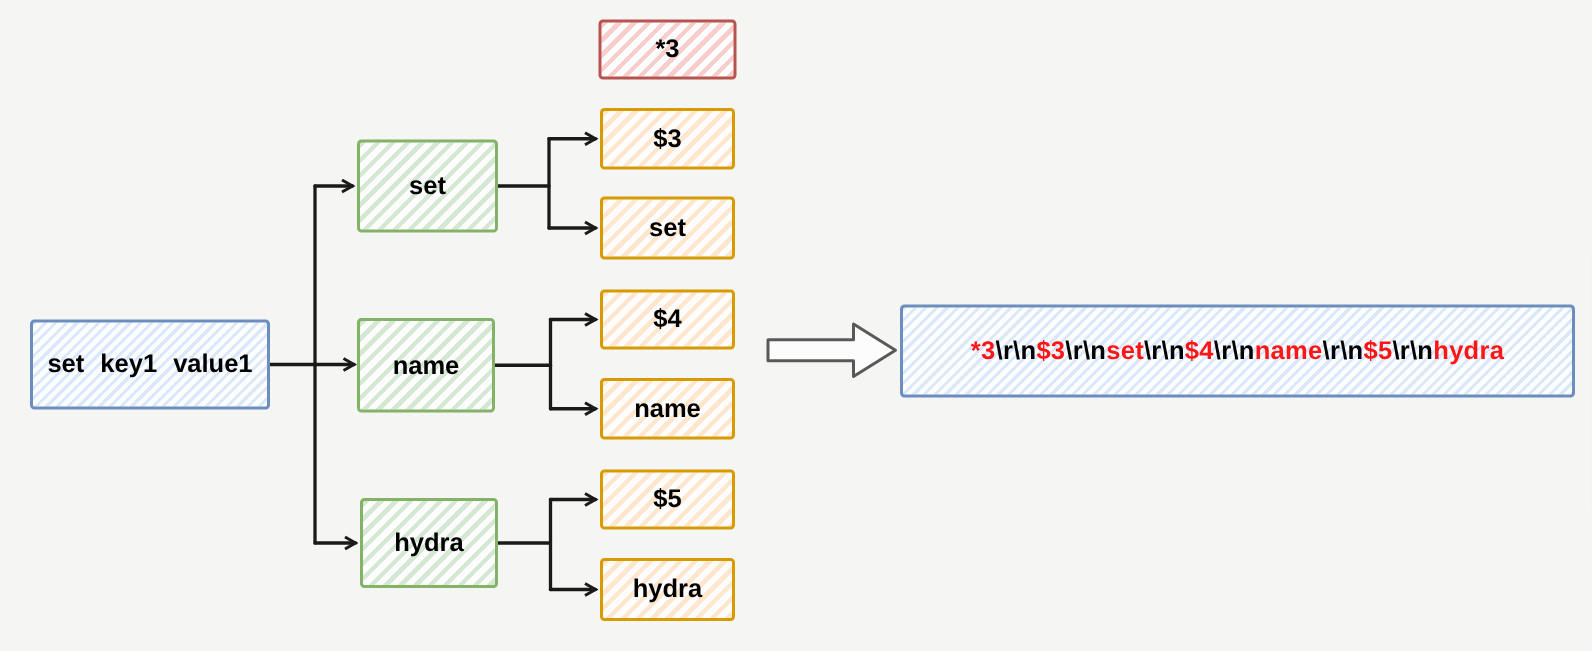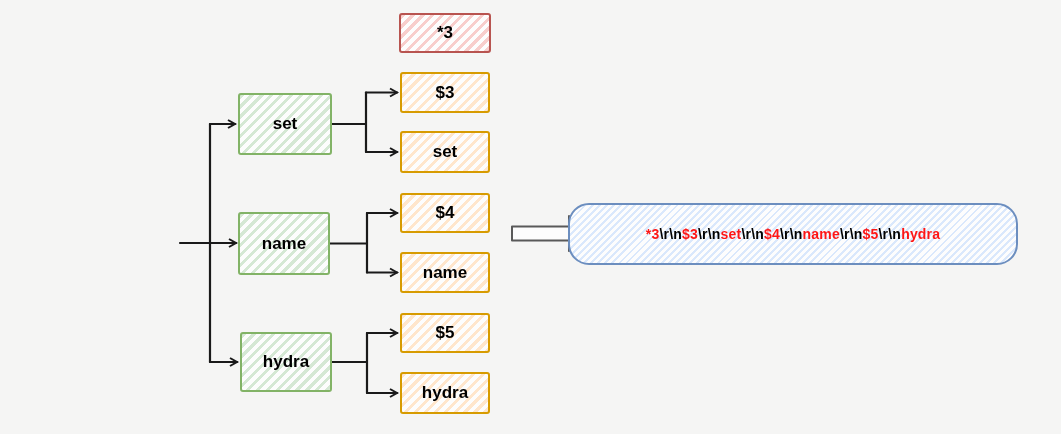--- a/index.html
+++ b/index.html
@@ -58,21 +58,21 @@
   #box-command {left:20px;top:213px;width:160px;height:60px;}
   #box-arg-set   {left:238px;top:93px; width:94px;height:62px;}
   #box-arg-name  {left:238px;top:212px;width:92px;height:63px;}
   #box-arg-hydra {left:240px;top:332px;width:92px;height:60px;}
   #box-len-set   {left:400px;top:72px; width:90px;height:41px;}
   #box-val-set   {left:400px;top:131px;width:90px;height:42px;}
   #box-len-name  {left:400px;top:193px;width:90px;height:40px;}
   #box-val-name  {left:400px;top:252px;width:90px;height:41px;}
   #box-len-hydra {left:400px;top:313px;width:90px;height:40px;}
   #box-val-hydra {left:400px;top:372px;width:90px;height:42px;}
-  #box-resp {left:568px;top:203px;width:450px;height:62px;font-size:14px;letter-spacing:0.2px;border-radius:21px;}
+  #box-resp {left:600px;top:203px;width:450px;height:62px;font-size:17px;letter-spacing:0.2px;}
 </style>
 </head>
 <body>
 
 <div class="stage">
 
   <svg class="overlay" width="1061" height="434" viewBox="0 0 1061 434">
     <defs>
       <marker id="ah" markerUnits="userSpaceOnUse" markerWidth="11" markerHeight="11" refX="8.5" refY="5.5" orient="auto">
         <path d="M1.5,1.5 L8.5,5.5 L1.5,9.5" fill="none" stroke="#1a1a1a" stroke-width="2"></path>
@@ -107,20 +107,23 @@
       <path d="M367,393 H397" marker-end="url(#ah)"></path>
     </g>
 
     <polygon points="512,226.5 569,226.5 569,216 597,233.5 569,251 569,240.5 512,240.5" fill="#fcfcfc" stroke="#595959" stroke-width="2" stroke-linejoin="round"></polygon>
   </svg>
 
   <div id="box-count" class="box hatch-red">
     <span>*3</span>
   </div>
 
+  <div id="box-command" class="box hatch-blue">
+    <span class="cmd-label">set key1 value1</span>
+  </div>
 
   <div id="box-arg-set" class="box hatch-green">
     <span>set</span>
   </div>
   <div id="box-arg-name" class="box hatch-green">
     <span>name</span>
   </div>
   <div id="box-arg-hydra" class="box hatch-green">
     <span>hydra</span>
   </div>

